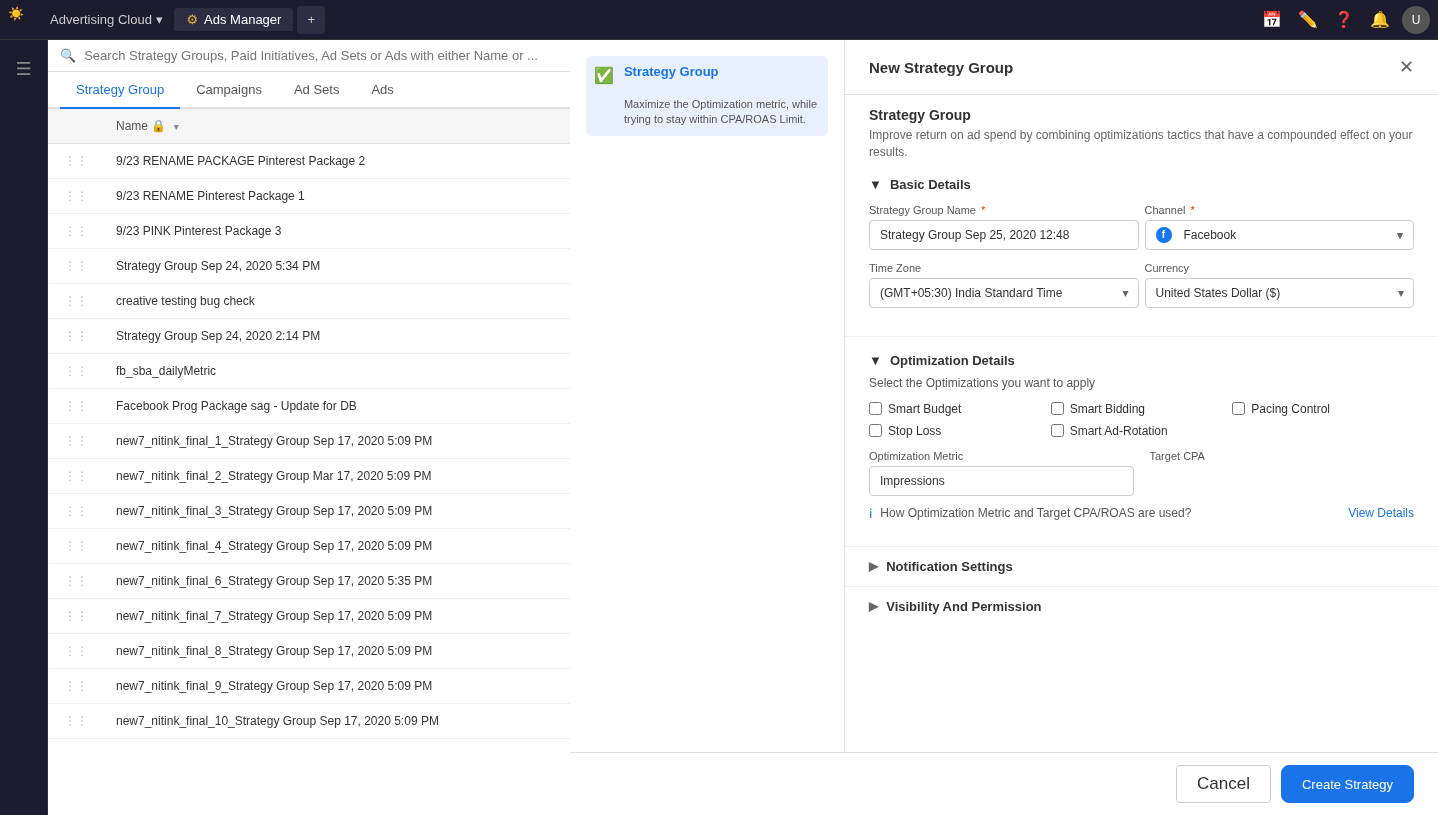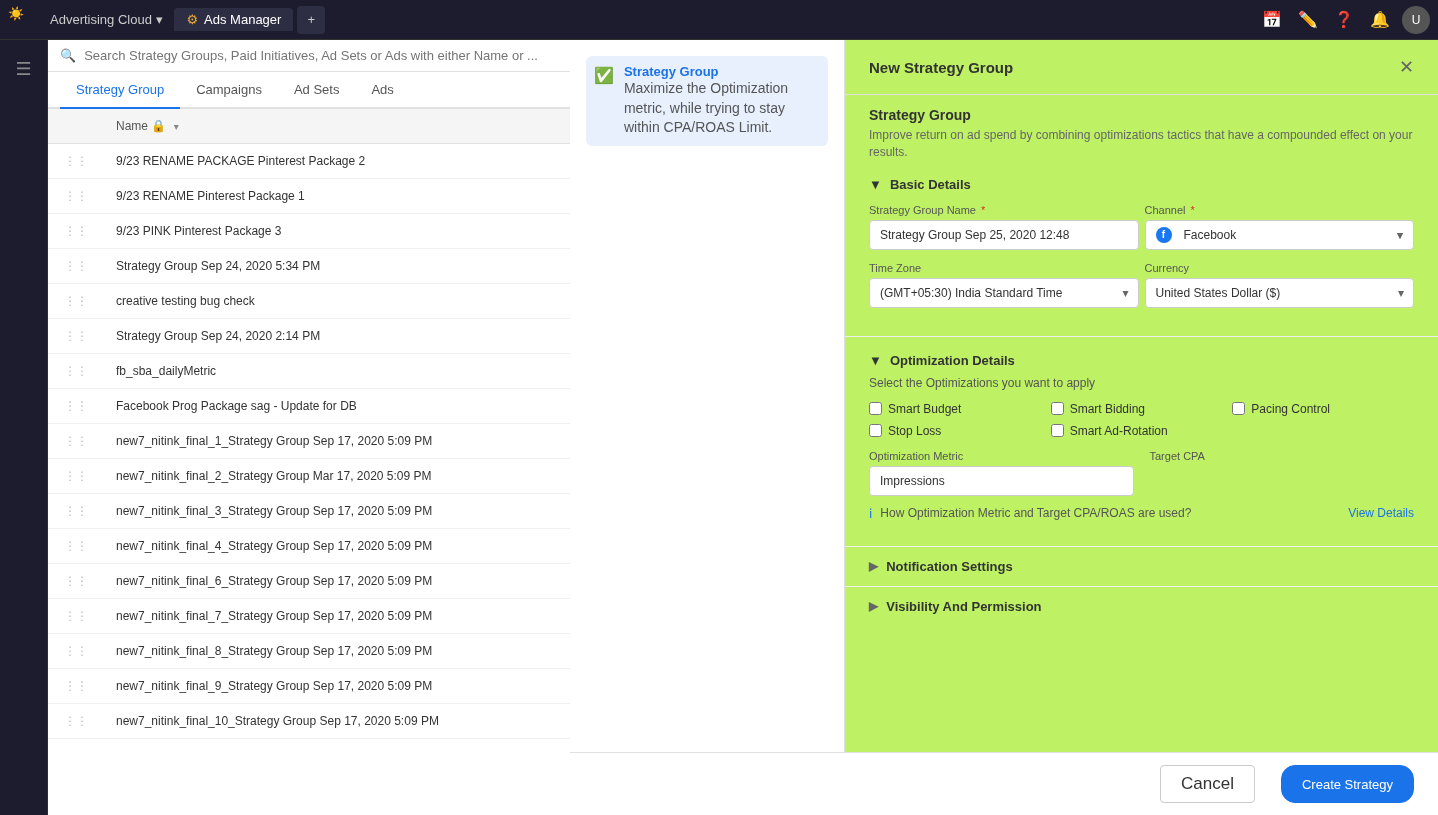--- a/index.html
+++ b/index.html
@@ -51,23 +51,23 @@
     .status-deleted { background: #555; }
     .applied-link { color: #1a73e8; text-decoration: none; }
     .sort-icon { color: #888; font-size: 10px; margin-left: 4px; }
 
     
     .modal-overlay { position: fixed; top: 40px; right: 0; bottom: 0; left: 570px; background: rgba(0,0,0,0.4); display: flex; }
     .wizard-panel { width: 275px; background: #fff; border-right: 1px solid #e0e0e0; display: flex; flex-direction: column; padding: 16px; }
     .wizard-step { display: flex; align-items: flex-start; gap: 10px; padding: 8px; border-radius: 6px; background: #e8f0fe; }
     .wizard-step-icon { color: #1a73e8; font-size: 16px; margin-top: 2px; }
     .wizard-step-title { font-size: 13px; font-weight: 600; color: #1a73e8; }
-    .wizard-step-desc { font-size: 14px; color: #555; margin-top: 0; line-height: 1.4; }
-
-    .form-panel { flex: 1; background: #bef264; overflow-y: auto; padding: 0; }
+    .wizard-step-desc { font-size: 11px; color: #555; margin-top: 18px; line-height: 1.4; }
+
+    .form-panel { flex: 1; background: #ffffff; overflow-y: auto; padding: 0; }
     .form-header { padding: 16px 24px; border-bottom: 1px solid #e0e0e0; }
     .form-header-title { font-size: 16px; font-weight: 600; color: #333; display: flex; align-items: center; justify-content: space-between; }
     .close-btn { cursor: pointer; color: #666; font-size: 18px; background: none; border: none; padding: 0; }
 
     .section { padding: 16px 24px; border-bottom: 1px solid #f0f0f0; }
     .section-header { display: flex; align-items: center; gap: 8px; font-size: 13px; font-weight: 600; color: #333; margin-bottom: 12px; cursor: pointer; }
     .form-row { display: flex; gap: 6px; margin-bottom: 12px; }
     .form-group { flex: 1; }
     .form-group label { display: block; font-size: 11px; font-weight: 500; color: #555; margin-bottom: 4px; }
     .form-group label .required { color: #d93025; margin-left: 2px; }
@@ -95,21 +95,21 @@
     .info-icon { color: #1a73e8; font-size: 13px; }
     .view-details-link { color: #1a73e8; text-decoration: none; cursor: pointer; font-size: 12px; font-weight: 500; margin-left: auto; }
 
     .collapsible-section { padding: 12px 24px; border-top: 1px solid #f0f0f0; }
     .collapsible-header { display: flex; align-items: center; gap: 8px; font-size: 13px; font-weight: 600; color: #333; cursor: pointer; }
     .collapsible-header .arrow { color: #666; font-size: 12px; }
 
     
     .modal-footer { position: fixed; bottom: 0; right: 0; left: 570px; background: #fff; border-top: 1px solid #e0e0e0; padding: 12px 24px; display: flex; justify-content: flex-end; gap: 10px; }
     .btn-cancel { padding: 8px 20px; border: 1px solid #ccc; border-radius: 4px; background: #fff; color: #333; font-size: 17px; cursor: pointer; }
-    .btn-create { padding: 8px 20px; border: 1px solid #1a73e8; border-radius: 14px; background: #1a73e8; color: #fff; font-size: 13px; cursor: pointer; font-weight: 500; margin-left: 16px; }
+    .btn-create { padding: 8px 20px; border: 1px solid #1a73e8; border-radius: 8px; background: #1a73e8; color: #fff; font-size: 13px; cursor: pointer; font-weight: 500; }
 
     
     .right-sidebar { width: 58px; background: #1c1c2e; display: flex; flex-direction: column; align-items: center; padding-top: 8px; }
     .right-sidebar-item { display: flex; flex-direction: column; align-items: center; color: #e8a838; font-size: 10px; padding: 8px 4px; cursor: pointer; text-align: center; gap: 2px; }
     .right-sidebar-item .rs-icon { font-size: 20px; }
   </style>
 </head>
 <body>
 
 <div class="top-nav">
@@ -292,21 +292,21 @@
       <td>
         <span class="status-dot status-active"></span>
         <span>Active</span>
       </td>
       <td>
         <a class="applied-link">0 Campa</a>
       </td>
     </tr>
             <tr>
       <td><span class="row-drag">⋮⋮</span></td>
-      <td>new7_nitink_final_6_Strategy Group Sep 17, 2020 5:09 PM</td>
+      <td>new7_nitink_final_6_Strategy Group Sep 17, 2020 5:35 PM</td>
       <td>
         <span class="status-dot status-active"></span>
         <span>Active</span>
       </td>
       <td>
         <a class="applied-link">0 Campa</a>
       </td>
     </tr>
             <tr>
       <td><span class="row-drag">⋮⋮</span></td>

